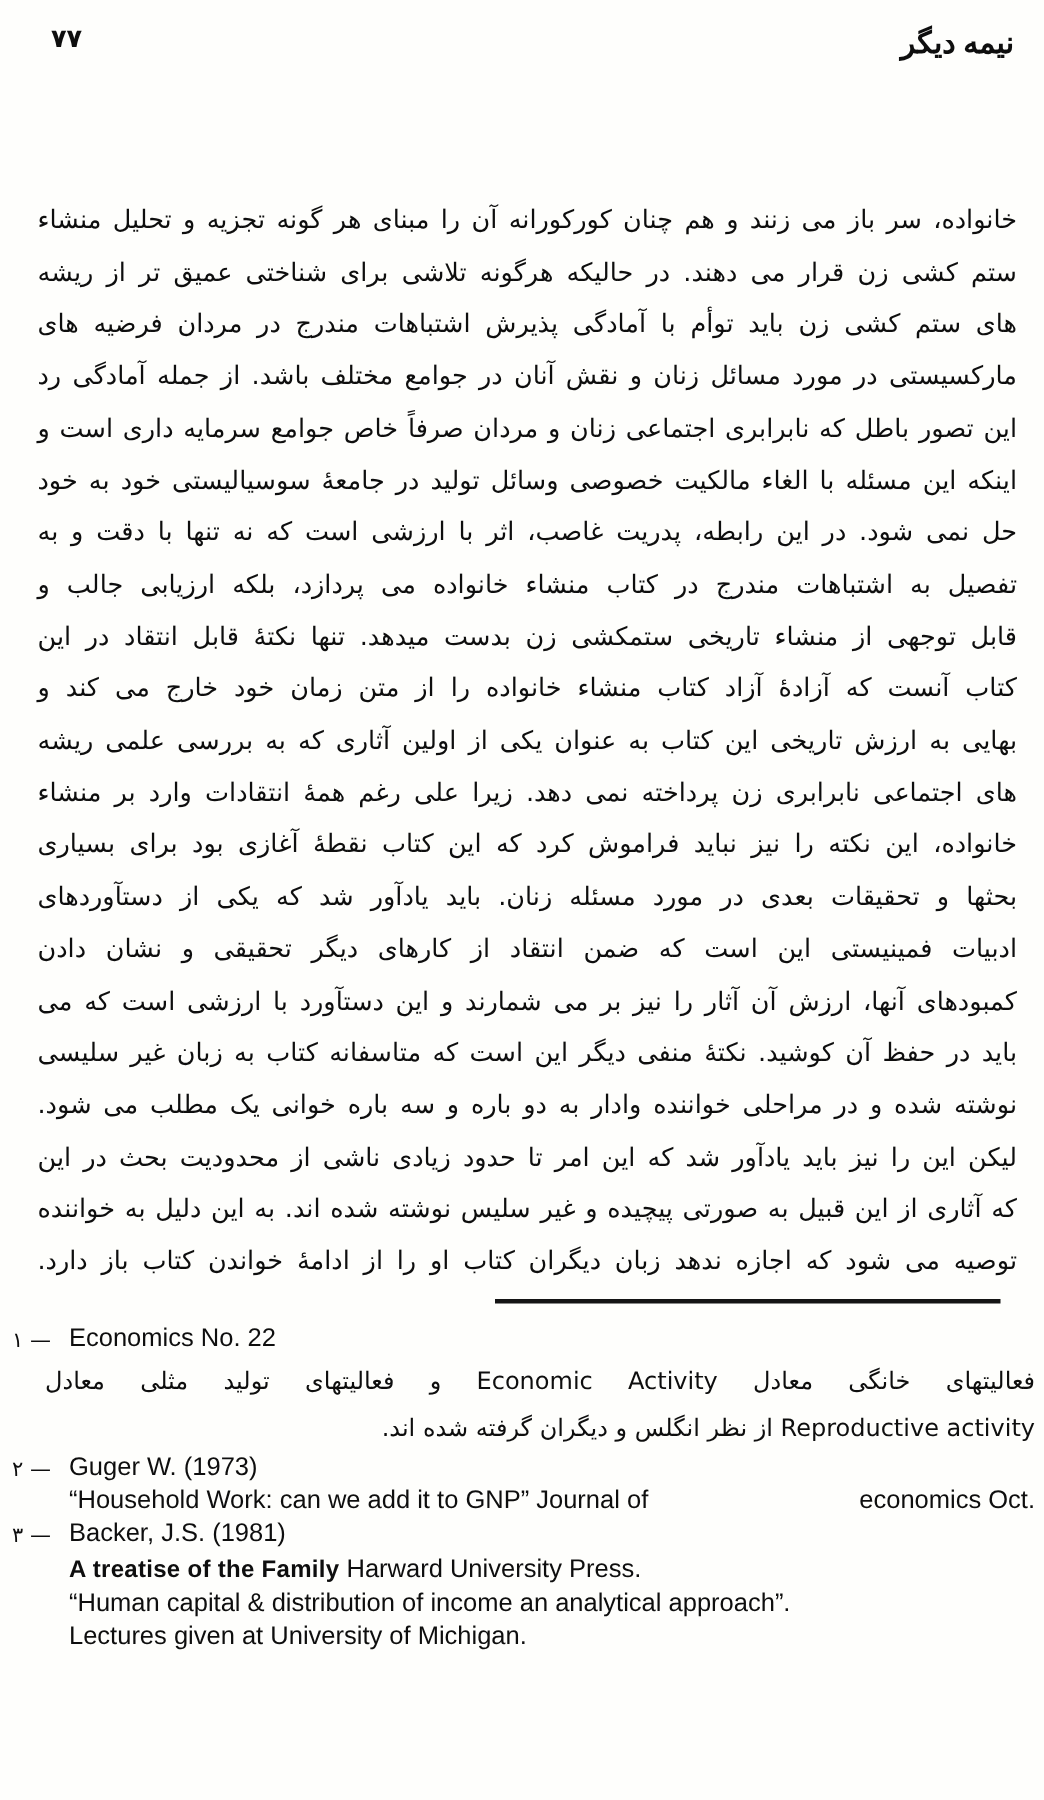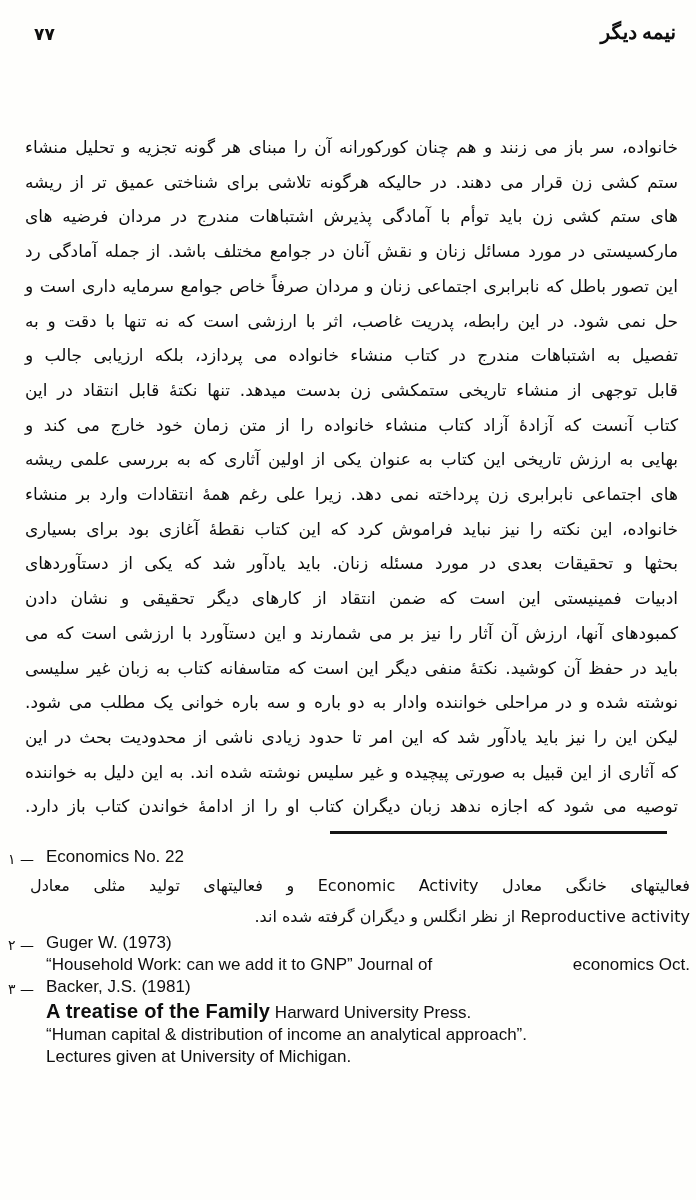--- a/index.html
+++ b/index.html
@@ -7,21 +7,21 @@
     position:relative;
     width:696px;height:1200px;
     margin:0 auto;
     background:#fefefc;
     color:#0e0e0e;
     overflow:hidden;
     font-family:"DejaVu Sans",sans-serif;
   }
   
   .header{
-    display:flex;justify-content:space-between;align-items:flex-end;
+    display:flex;justify-content:space-between;align-items:flex-start;
     padding:16px 20px 0 34px;
     height:28px;
   }
   .page-number{
     font-weight:700;font-size:17px;letter-spacing:1px;
     font-family:"DejaVu Sans",sans-serif;
   }
   .journal-title{
     font-weight:700;font-size:20px;
     direction:rtl;
@@ -75,39 +75,40 @@
     line-height:31px;
   }
   .fn-persian.p1{
     margin-left:22px;
     text-align:justify;
     text-align-last:justify;
     -moz-text-align-last:justify;
   }
   .fn-persian.p2{text-align:right;}
   .fn-split{display:flex;justify-content:space-between;}
-  .fn-title-bold{font-weight:700;font-size:20px;letter-spacing:.2px;}
+  .fn-title-bold{font-weight:700;font-size:16px;letter-spacing:.2px;}
   .fn-gap{height:2px;}
 </style>
 </head>
 <body>
 
 <div class="page">
 
   <div class="header">
     <span class="page-number">۷۷</span>
     <span class="journal-title">نیمه دیگر</span>
   </div>
 
   <div class="body-text">
     <div class="bline">خانواده، سر باز می زنند و هم چنان کورکورانه آن را مبنای هر گونه تجزیه و تحلیل منشاء</div>
     <div class="bline">ستم کشی زن قرار می دهند. در حالیکه هرگونه تلاشی برای شناختی عمیق تر از ریشه</div>
     <div class="bline">های ستم کشی زن باید توأم با آمادگی پذیرش اشتباهات مندرج در مردان فرضیه های</div>
     <div class="bline">مارکسیستی در مورد مسائل زنان و نقش آنان در جوامع مختلف باشد. از جمله آمادگی رد</div>
     <div class="bline">این تصور باطل که نابرابری اجتماعی زنان و مردان صرفاً خاص جوامع سرمایه داری است و</div>
+    <div class="bline">اینکه این مسئله با الغاء مالکیت خصوصی وسائل تولید در جامعهٔ سوسیالیستی خود به خود</div>
     <div class="bline">حل نمی شود. در این رابطه، پدریت غاصب، اثر با ارزشی است که نه تنها با دقت و به</div>
     <div class="bline">تفصیل به اشتباهات مندرج در کتاب منشاء خانواده می پردازد، بلکه ارزیابی جالب و</div>
     <div class="bline">قابل توجهی از منشاء تاریخی ستمکشی زن بدست میدهد. تنها نکتهٔ قابل انتقاد در این</div>
     <div class="bline">کتاب آنست که آزادهٔ آزاد کتاب منشاء خانواده را از متن زمان خود خارج می کند و</div>
     <div class="bline">بهایی به ارزش تاریخی این کتاب به عنوان یکی از اولین آثاری که به بررسی علمی ریشه</div>
     <div class="bline">های اجتماعی نابرابری زن پرداخته نمی دهد. زیرا علی رغم همهٔ انتقادات وارد بر منشاء</div>
     <div class="bline">خانواده، این نکته را نیز نباید فراموش کرد که این کتاب نقطهٔ آغازی بود برای بسیاری</div>
     <div class="bline">بحثها و تحقیقات بعدی در مورد مسئله زنان. باید یادآور شد که یکی از دستآوردهای</div>
     <div class="bline">ادبیات فمینیستی این است که ضمن انتقاد از کارهای دیگر تحقیقی و نشان دادن</div>
     <div class="bline">کمبودهای آنها، ارزش آن آثار را نیز بر می شمارند و این دستآورد با ارزشی است که می</div>

